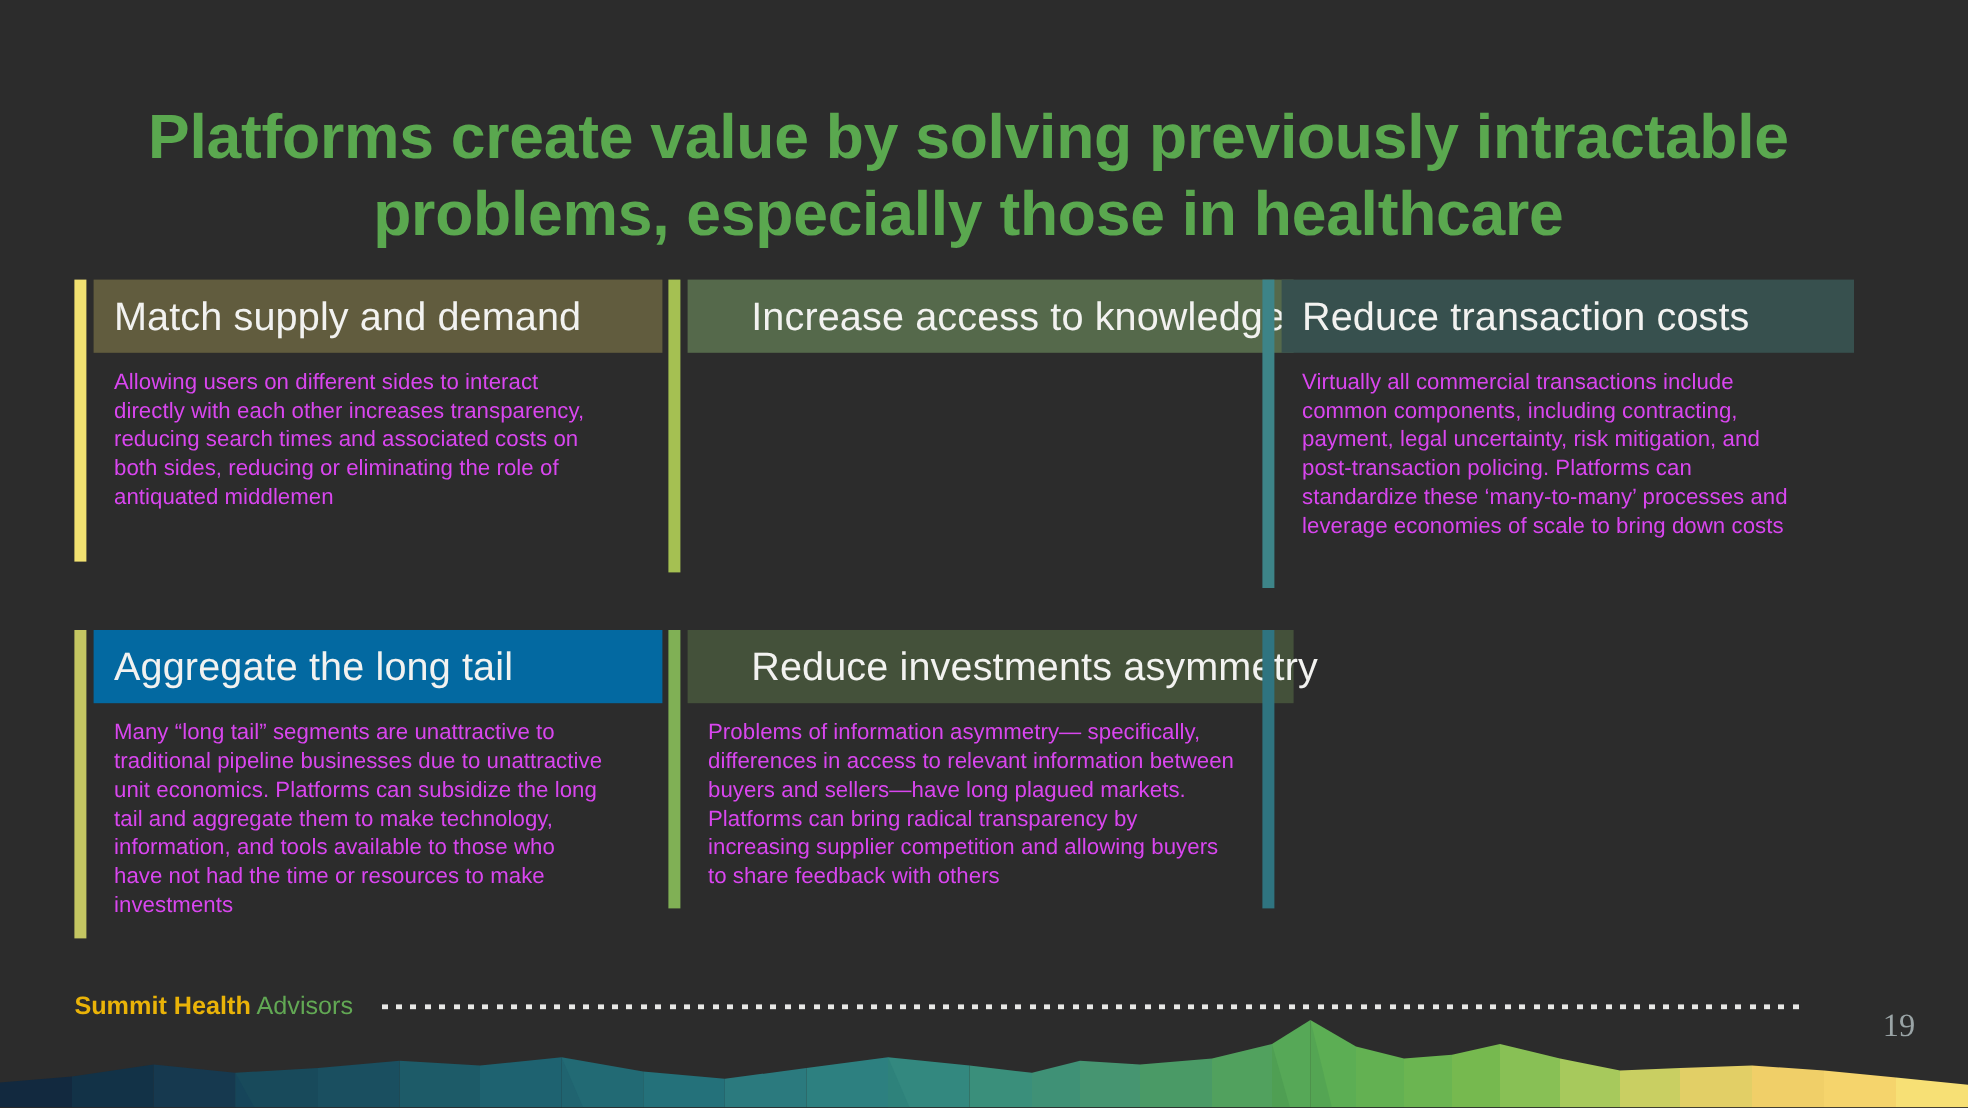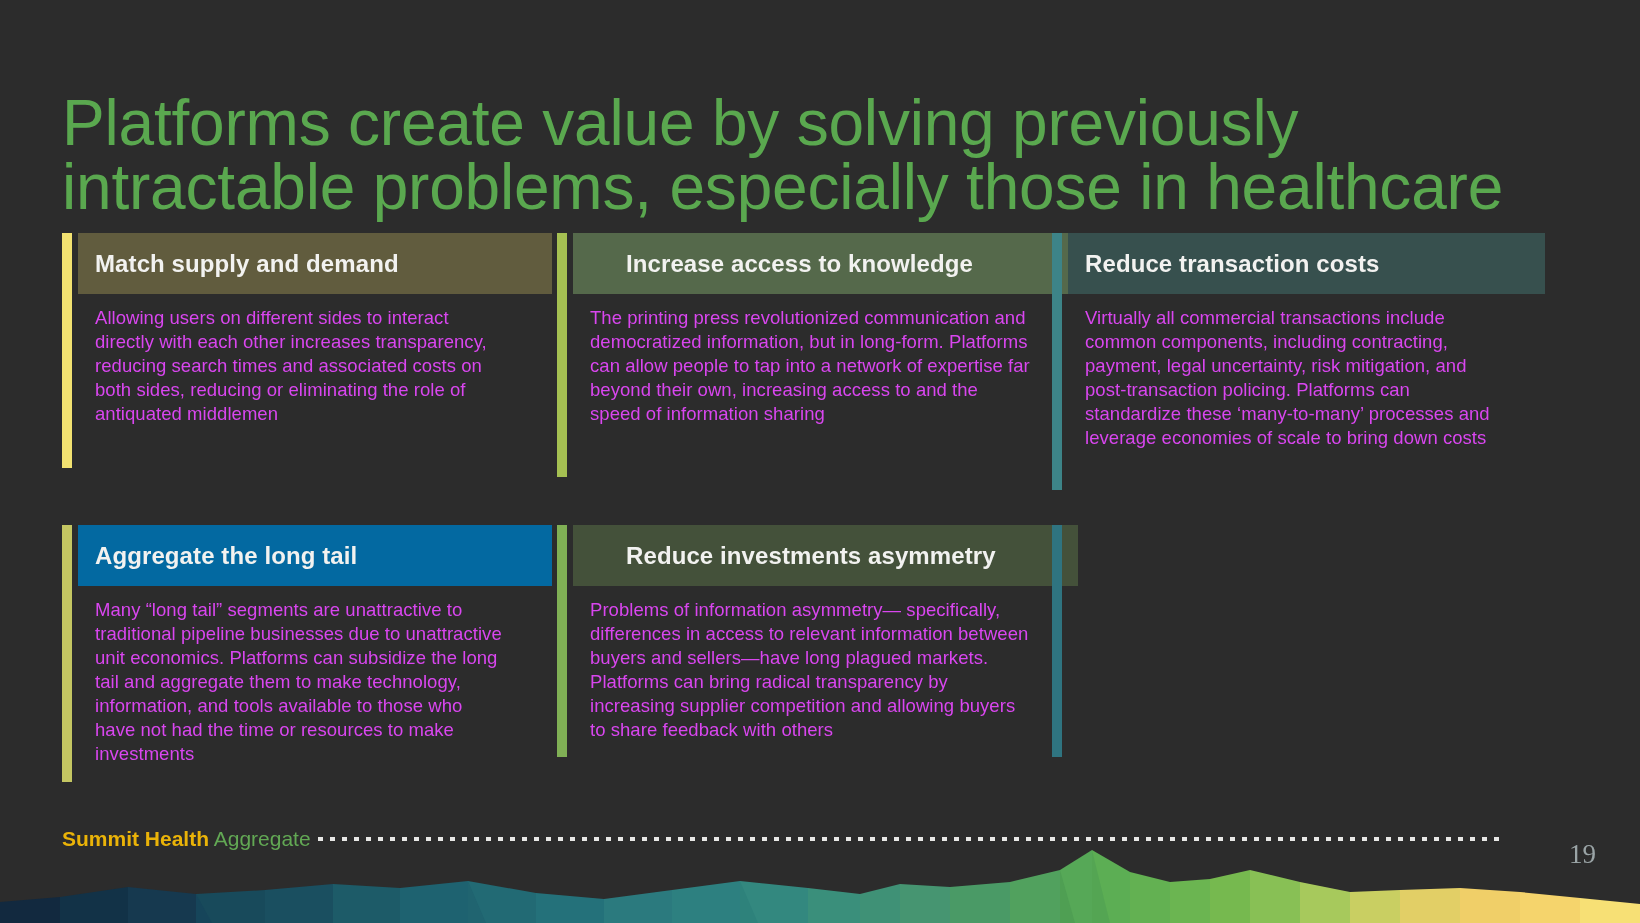--- a/index.html
+++ b/index.html
@@ -24,25 +24,26 @@
     overflow: hidden;
   }
 
   
   .slide-title {
     position: absolute;
     left: 62px;
     top: 48px;
     width: 1490px;
     color: #5aa84f;
-    font-size: 64px;
+    font-size: 52px;
     line-height: 64px;
-    font-weight: 400;
+    font-weight: 700;
     letter-spacing: -0.2px;
     white-space: pre-line;
+    text-align: center;
   }
 
   
   .card-grid {
     position: absolute;
     left: 62px;
     top: 233px;
     width: 1436px;
   }
   .card-row {
@@ -81,22 +82,22 @@
     height: 61px;
     display: flex;
     align-items: center;
   }
   .card.col-1 .card-header { width: 474px; }
   .card.col-2 .card-header { width: 469px; padding-left: 36px; }
   .card.col-3 .card-header { width: 477px; }
 
   .card-header-text {
     color: #f2f2f0;
-    font-size: 24px;
-    font-weight: 700;
+    font-size: 33px;
+    font-weight: 400;
     line-height: 30px;
     padding-left: 17px;
     letter-spacing: 0.1px;
     white-space: nowrap;
   }
 
   .card-body {
     position: absolute;
     left: 33px;
     top: 73px;
@@ -182,21 +183,20 @@
           <div class="card-header-text">Match supply and demand</div>
         </div>
         <div class="card-body">Allowing users on different sides to interact directly with each other increases transparency, reducing search times and associated costs on both sides, reducing or eliminating the role of antiquated middlemen</div>
       </div>
 
       <div class="card col-2">
         <div class="card-accent" style="background:#a5c052;height:244px"></div>
         <div class="card-header" style="background:#55694b">
           <div class="card-header-text">Increase access to knowledge</div>
         </div>
-        <div class="card-body">The printing press revolutionized communication and democratized information, but in long-form. Platforms can allow people to tap into a network of expertise far beyond their own, increasing access to and the speed of information sharing</div>
       </div>
 
       <div class="card col-3 tall">
         <div class="card-accent" style="background:#3d8488"></div>
         <div class="card-header" style="background:#37504e">
           <div class="card-header-text">Reduce transaction costs</div>
         </div>
         <div class="card-body">Virtually all commercial transactions include common components, including contracting, payment, legal uncertainty, risk mitigation, and post-transaction policing. Platforms can standardize these ‘many-to-many’ processes and leverage economies of scale to bring down costs</div>
       </div>
 
@@ -261,21 +261,21 @@
       <polygon points="1520,94 1580,100 1580,125 1520,125" fill="#f5d46c"></polygon>
       <polygon points="1580,100 1640,106 1640,125 1580,125" fill="#f7e075"></polygon>
       <polygon points="1092,52 1092,125 1110,125" fill="#4f9f52" opacity="0.55"></polygon>
       <polygon points="1060,72 1060,125 1075,125" fill="#47954f" opacity="0.5"></polygon>
       <polygon points="740,83 740,125 758,125" fill="#2a7c78" opacity="0.5"></polygon>
       <polygon points="468,83 468,125 486,125" fill="#1d5d6b" opacity="0.5"></polygon>
       <polygon points="196,96 196,125 212,125" fill="#14405a" opacity="0.5"></polygon>
     </svg>
 
     <div class="footer-logo">
-      <span class="logo-strong">Summit Health</span><span> </span><span class="logo-light">Aggregate</span>
+      <span class="logo-strong">Summit Health</span><span> </span><span class="logo-light">Advisors</span>
     </div>
 
     <div class="footer-dots"></div>
 
     <div class="footer-pagenum">19</div>
 
   </div>
 
 </div>
 

